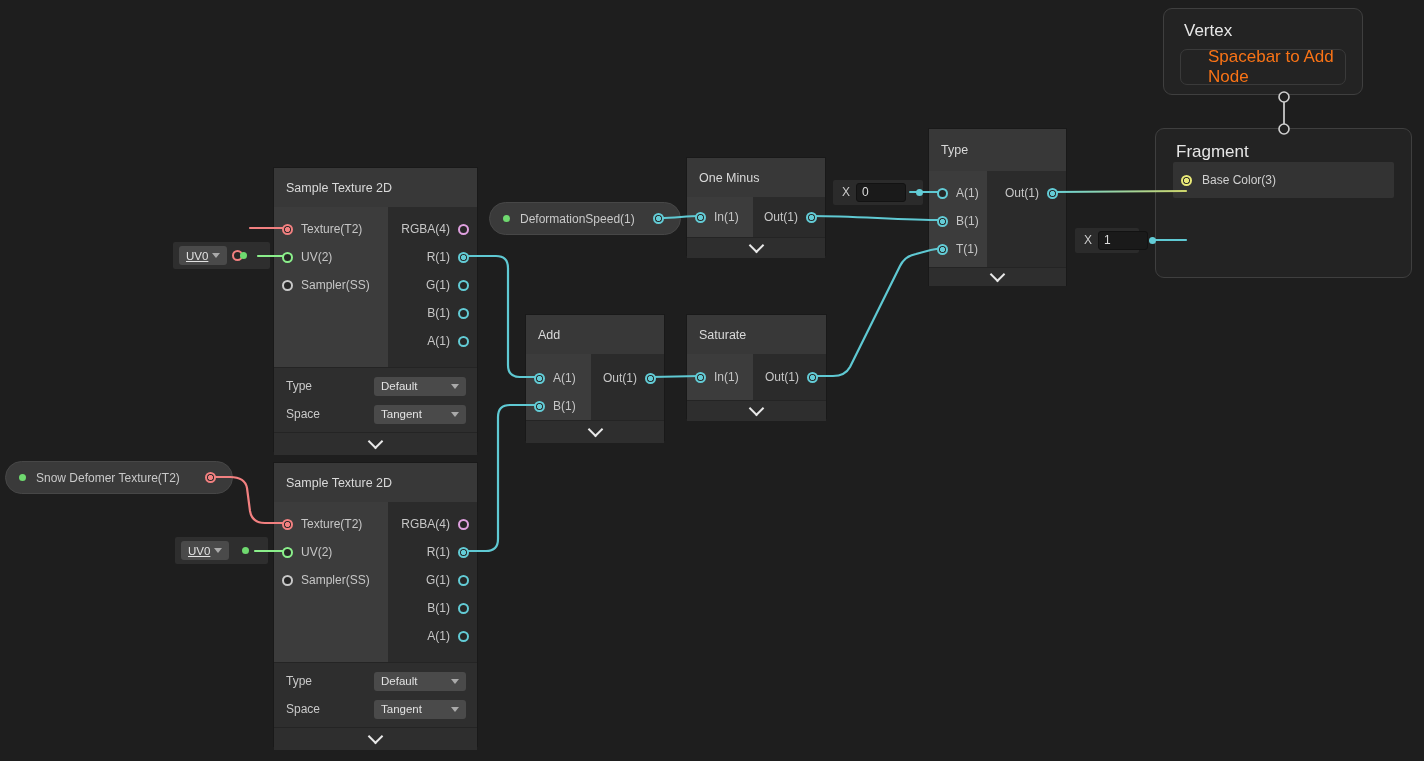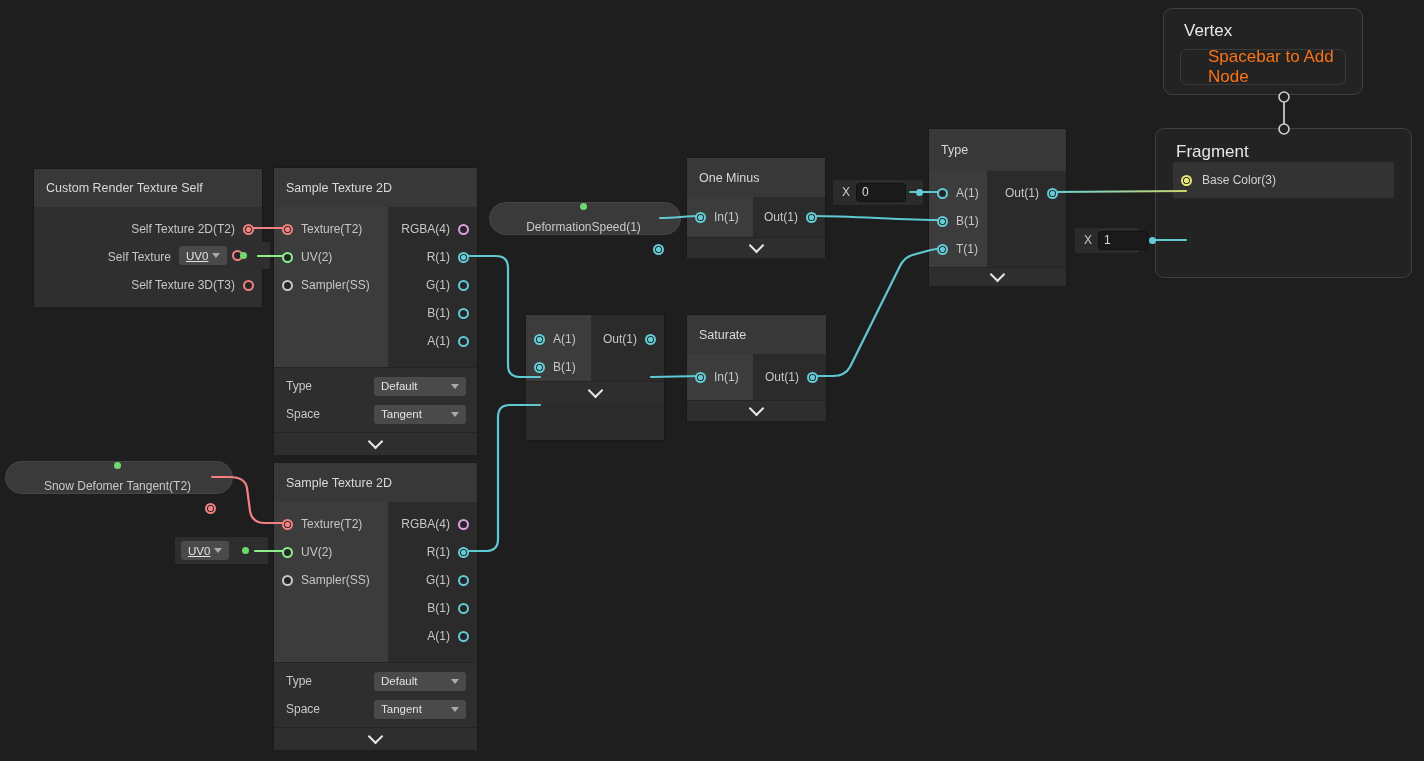--- a/index.html
+++ b/index.html
@@ -28,21 +28,21 @@
   .dropdown .txt{flex:1;}
   .dd-arrow{width:0;height:0;border-left:4px solid transparent;border-right:4px solid transparent;
             border-top:5px solid #aaaaaa;flex:none;}
   .chev-strip{border-top:1px solid #242424;background:#2e2e2e;display:flex;align-items:center;
               justify-content:center;cursor:pointer;}
   .chev{width:9px;height:9px;border-right:2.5px solid #e8e8e8;border-bottom:2.5px solid #e8e8e8;
         transform:rotate(45deg);margin-top:-5px;}
   
   .pill{position:absolute;height:33px;background:#3a3a3a;border:1px solid #474747;border-radius:17px;
         display:flex;align-items:center;gap:10px;padding:0 16px 0 13px;box-sizing:border-box;
-        font-size:12px;color:#c9c9c9;cursor:pointer;flex-direction:column;}
+        font-size:12px;color:#c9c9c9;cursor:pointer;}
   .gdot{width:7px;height:7px;border-radius:50%;background:#6fd96f;flex:none;}
   .pill .port{margin-left:auto;}
   
   .big-node{position:absolute;background:#232323;border:1.5px solid #3f3f3f;border-radius:9px;
             box-sizing:border-box;}
   .big-title{font-size:17px;color:#e6e6e6;padding:12px 20px 0 20px;}
   .ph-box{margin:8px 16px 0 16px;height:34px;border:1px solid #3a3a3a;border-radius:7px;
           display:flex;align-items:center;padding-left:27px;font-size:17px;color:#f97316;cursor:pointer;}
   .slot{margin:0 17px;height:36px;background:#333333;border-radius:2px;display:flex;align-items:center;
         gap:10px;padding-left:8px;font-size:12px;color:#d0d0d0;box-sizing:border-box;}
@@ -55,36 +55,20 @@
   .uvw{position:absolute;height:27px;background:#2e2e2e;border-radius:2px;display:flex;align-items:center;
        padding:0 6px;gap:7px;box-sizing:border-box;}
   .uvw .dropdown{width:48px;text-decoration:underline;}
   .uvw .gdot{position:relative;z-index:11;}
   #wires{position:absolute;left:0;top:0;z-index:5;pointer-events:none;}
 </style>
 </head>
 <body>
 <div id="canvas">
 
-<div class="node" style="left:33px;top:168px;width:230px;height:138px;">
-  <div class="node-title" style="height:38px;">Custom Render Texture Self</div>
-  <div style="padding:8px 0;background:#2f2f2f;">
-    <div class="prow out">
-      <span>Self Texture 2D(T2)</span>
-      <span class="port p-red filled"></span>
-    </div>
-    <div class="prow out" style="padding-right:91px;">
-      <span>Self Texture</span>
-    </div>
-    <div class="prow out">
-      <span>Self Texture 3D(T3)</span>
-      <span class="port p-red"></span>
-    </div>
-  </div>
-</div>
 
 <div class="node" style="left:273px;top:167px;width:205px;height:285px;">
   <div class="node-title" style="height:39px;">Sample Texture 2D</div>
   <div class="rowsec" style="height:160px;">
     <div class="incol" style="width:114px;padding:8px 0;box-sizing:border-box;">
       <div class="prow in">
             <span class="port p-red filled"></span>
             <span>Texture(T2)</span>
           </div>
       <div class="prow in">
@@ -216,20 +200,21 @@
             <span class="port p-cyan filled"></span>
           </div>
     </div>
   </div>
   <div class="chev-strip" style="height:20px;">
         <span class="chev"></span>
       </div>
 </div>
 
 <div class="node" style="left:525px;top:314px;width:140px;height:127px;">
+  <div class="node-title" style="height:39px;">Add</div>
   <div class="rowsec" style="height:66px;">
     <div class="incol" style="width:65px;padding-top:10px;box-sizing:border-box;">
       <div class="prow in">
             <span class="port p-cyan filled"></span>
             <span>A(1)</span>
           </div>
       <div class="prow in">
             <span class="port p-cyan filled"></span>
             <span>B(1)</span>
           </div>
@@ -309,21 +294,21 @@
   </div>
 </div>
 
 <div class="pill" style="left:489px;top:202px;width:192px;">
   <span class="gdot"></span>
   <span>DeformationSpeed(1)</span>
   <span class="port p-cyan filled"></span>
 </div>
 <div class="pill" style="left:5px;top:461px;width:228px;">
   <span class="gdot"></span>
-  <span>Snow Defomer Tangent(T2)</span>
+  <span>Snow Defomer Texture(T2)</span>
   <span class="port p-red filled"></span>
 </div>
 
 <div class="uvw" style="left:173px;top:242px;width:97px;">
   <div class="dropdown">
     <span class="txt">UV0</span>
     <span class="dd-arrow"></span>
   </div>
   <span class="port p-red" style="margin-left:-2px;"></span>
   <span class="gdot" style="margin-left:-10px;"></span>

